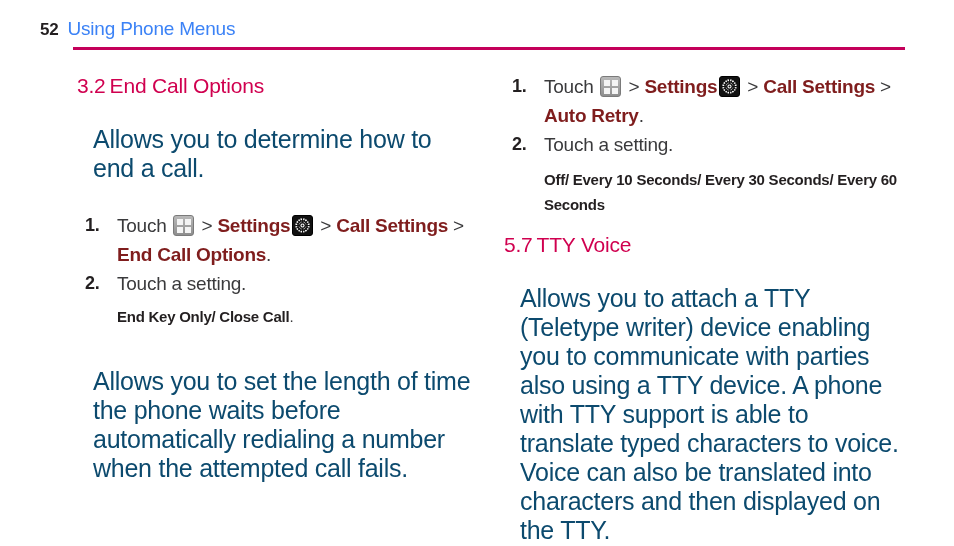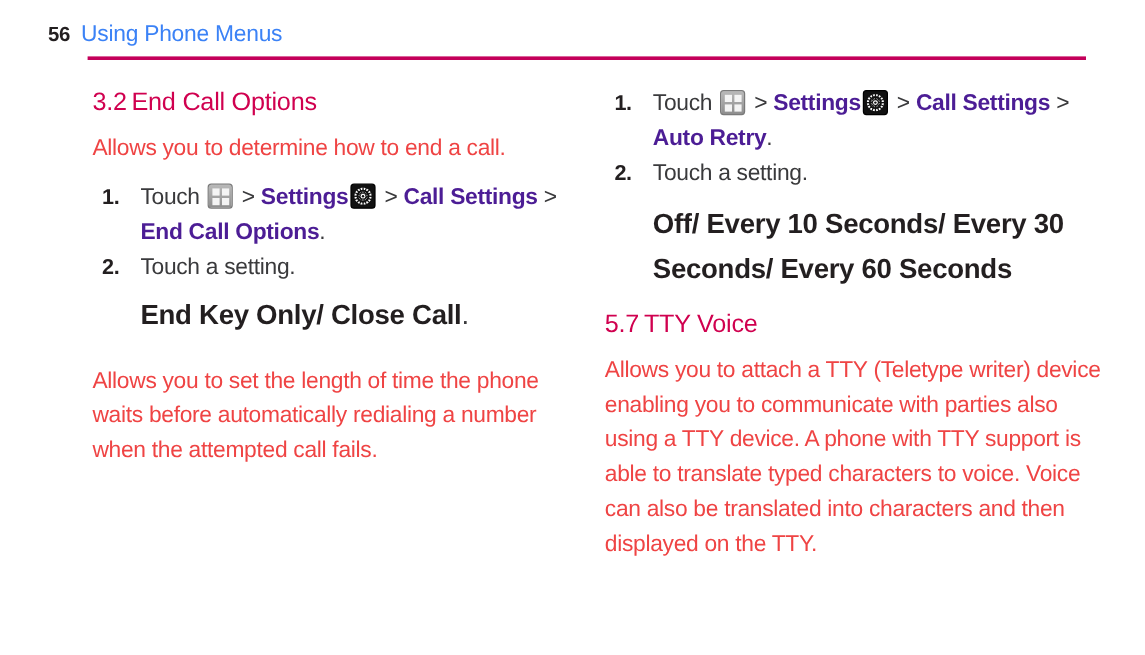--- a/index.html
+++ b/index.html
@@ -76,25 +76,25 @@
     margin: 0;
     font-size: 21px;
     font-weight: normal;
     color: #d0004f;
     letter-spacing: -0.2px;
     line-height: 27px;
   }
   .heading-num { margin-right: 4px; }
 
   p.body-text {
-    margin: 0;
-    font-size: 19px;
+    margin: 16px;
+    font-size: 25px;
     font-weight: normal;
     line-height: 29px;
-    color: #ef4444;
+    color: #0c4a6e;
     letter-spacing: -0.25px;
   }
 
   
   ol.steps {
     margin: 0;
     padding: 0;
     list-style: none;
   }
   ol.steps > li.step {
@@ -107,28 +107,28 @@
   }
   li.step > .step-num {
     position: absolute;
     left: 8px;
     top: 0;
     font-weight: bold;
     color: #231f20;
     font-size: 18px;
   }
   .step-text { display: inline; }
-  .strong { font-weight: bold; color: #4c1d95; }
+  .strong { font-weight: bold; color: #7f1d1d; }
   .sep { color: #3a3a3c; font-weight: normal; }
 
   
   .step-sub {
     padding-left: 40px;
-    font-size: 23px;
-    line-height: 38px;
+    font-size: 15px;
+    line-height: 25px;
     letter-spacing: -0.25px;
     font-weight: bold;
     color: #231f20;
   }
   .step-sub .period { font-weight: normal; color: #3a3a3c; }
 
   
   .ico {
     display: inline-block;
     width: 21px;
@@ -172,21 +172,21 @@
   .gap-12 { height: 12px; }
   .gap-14 { height: 14px; }
 </style>
 </head>
 <body>
 
 <div class="page">
 
   <div class="header">
     <div class="header-line">
-      <span class="page-number">56</span>
+      <span class="page-number">52</span>
       <span class="header-title">Using Phone Menus</span>
     </div>
     <div class="header-rule"></div>
   </div>
 
   <div class="columns">
 
     <div class="col col-left">
 
       <h2 class="section-heading">

